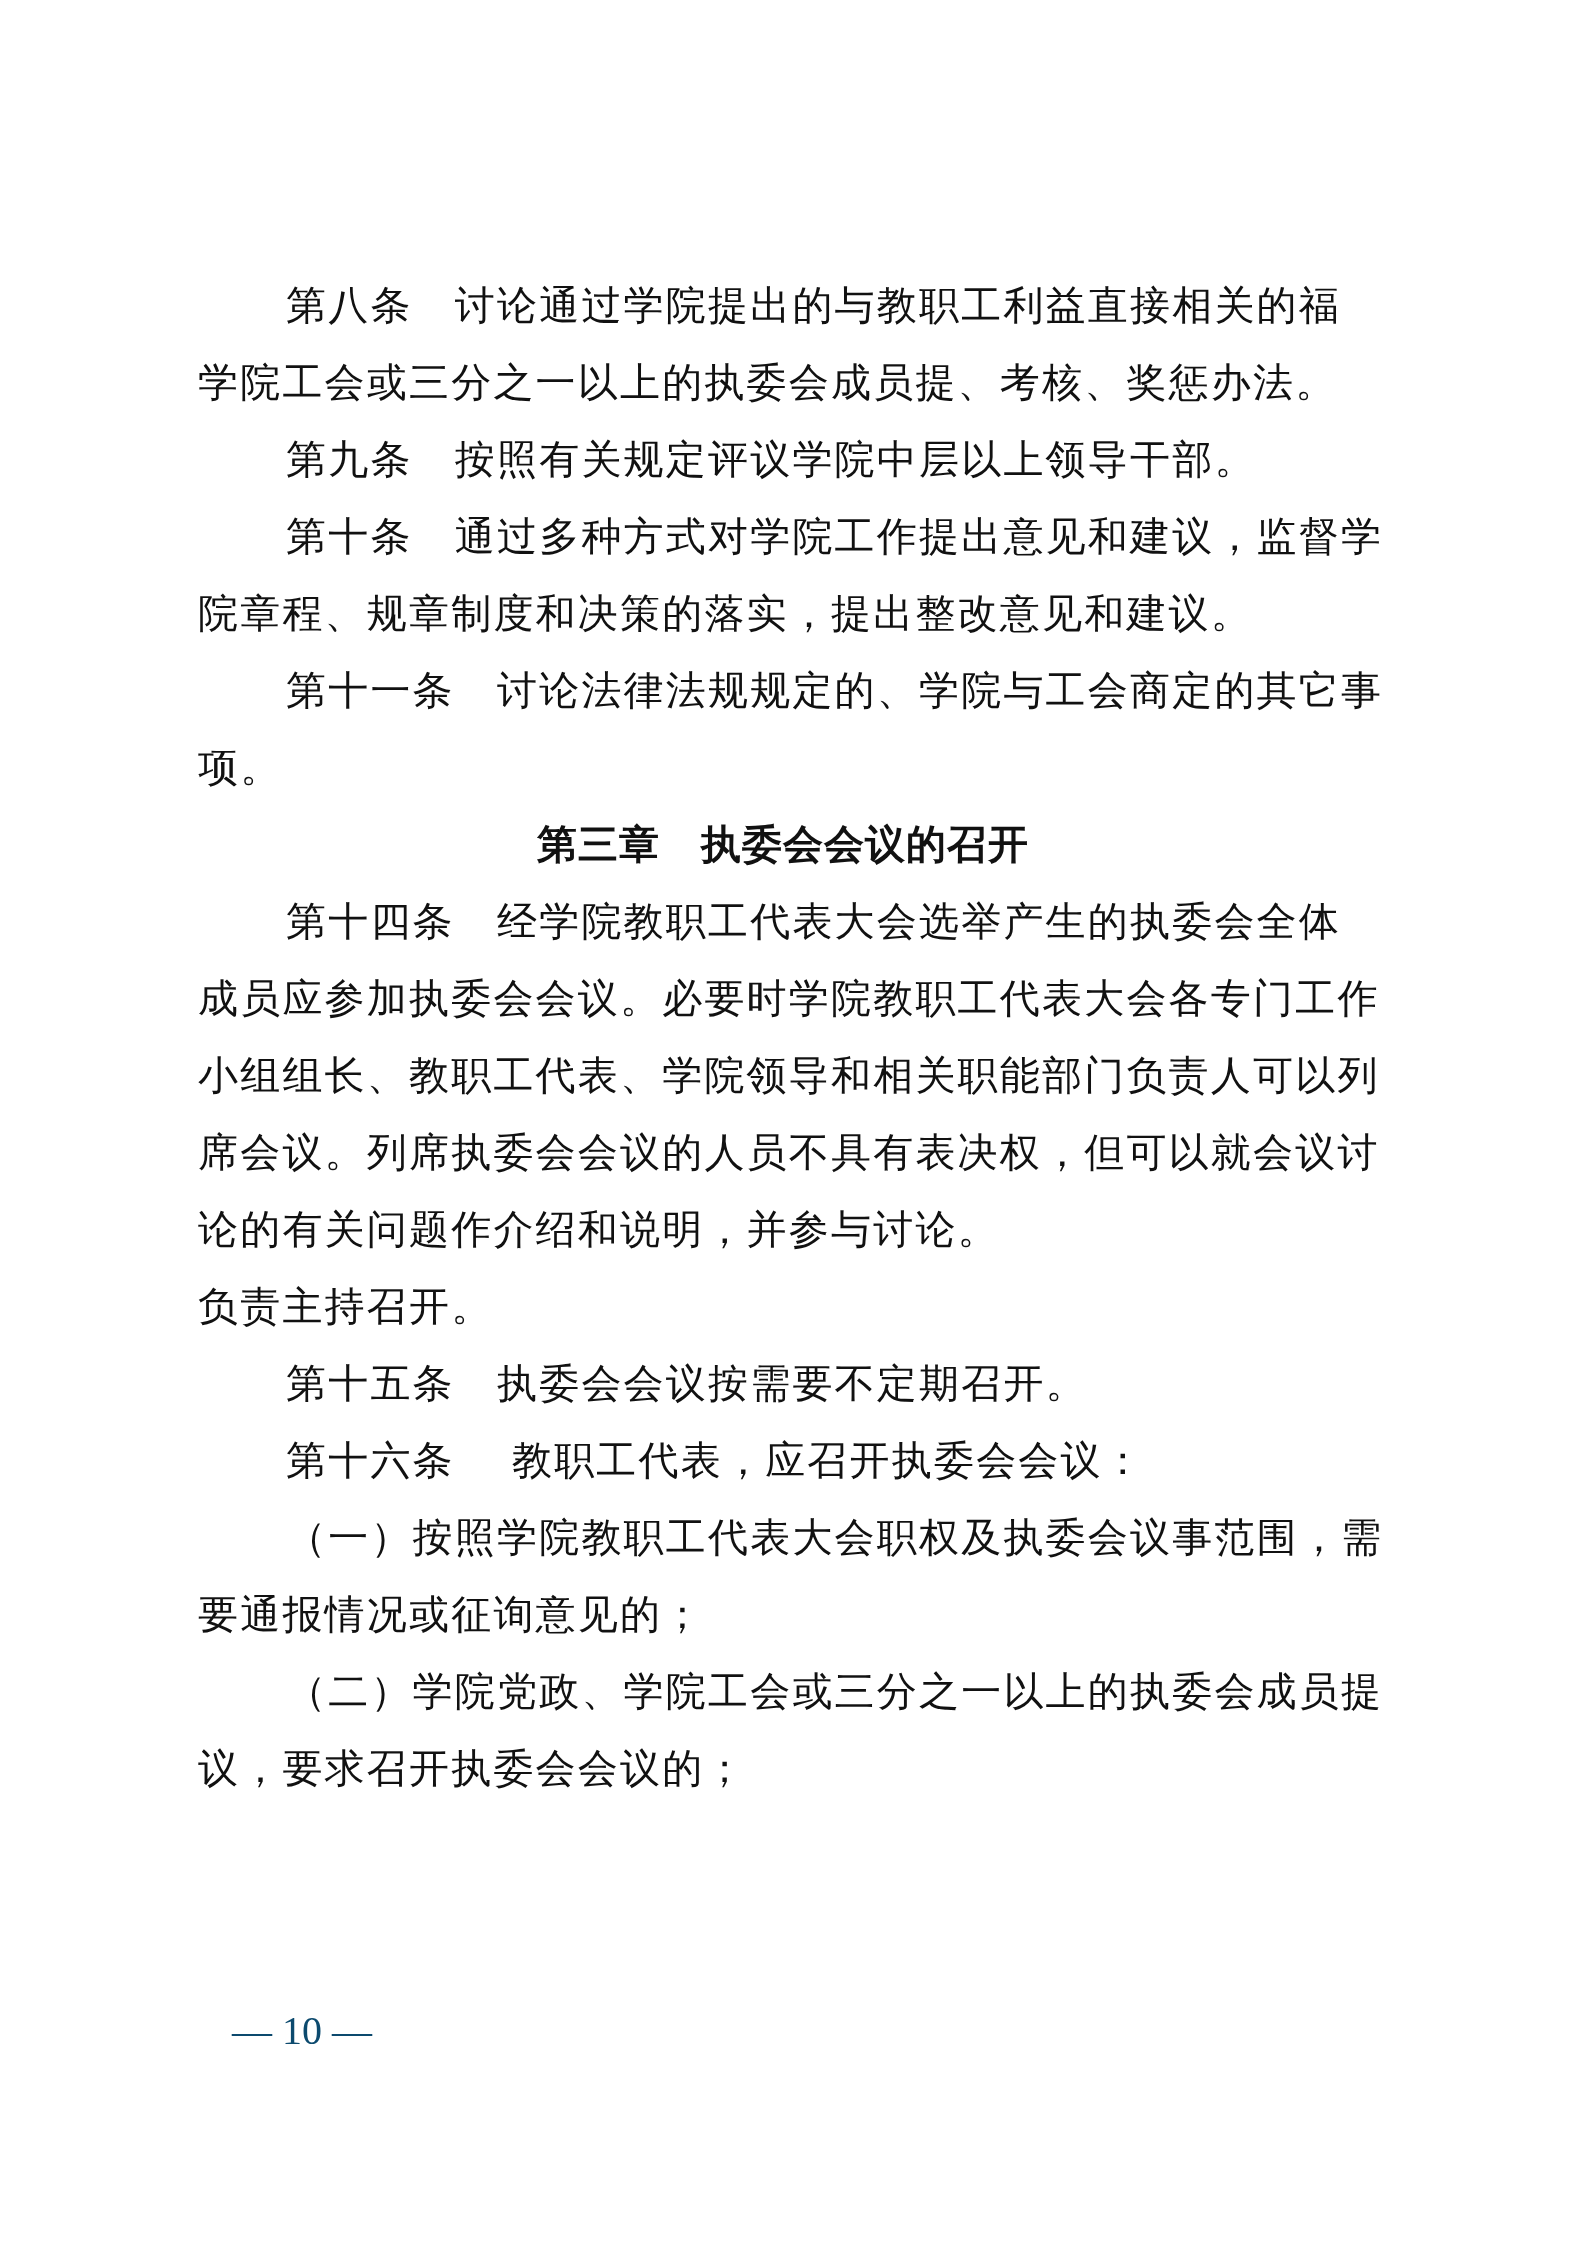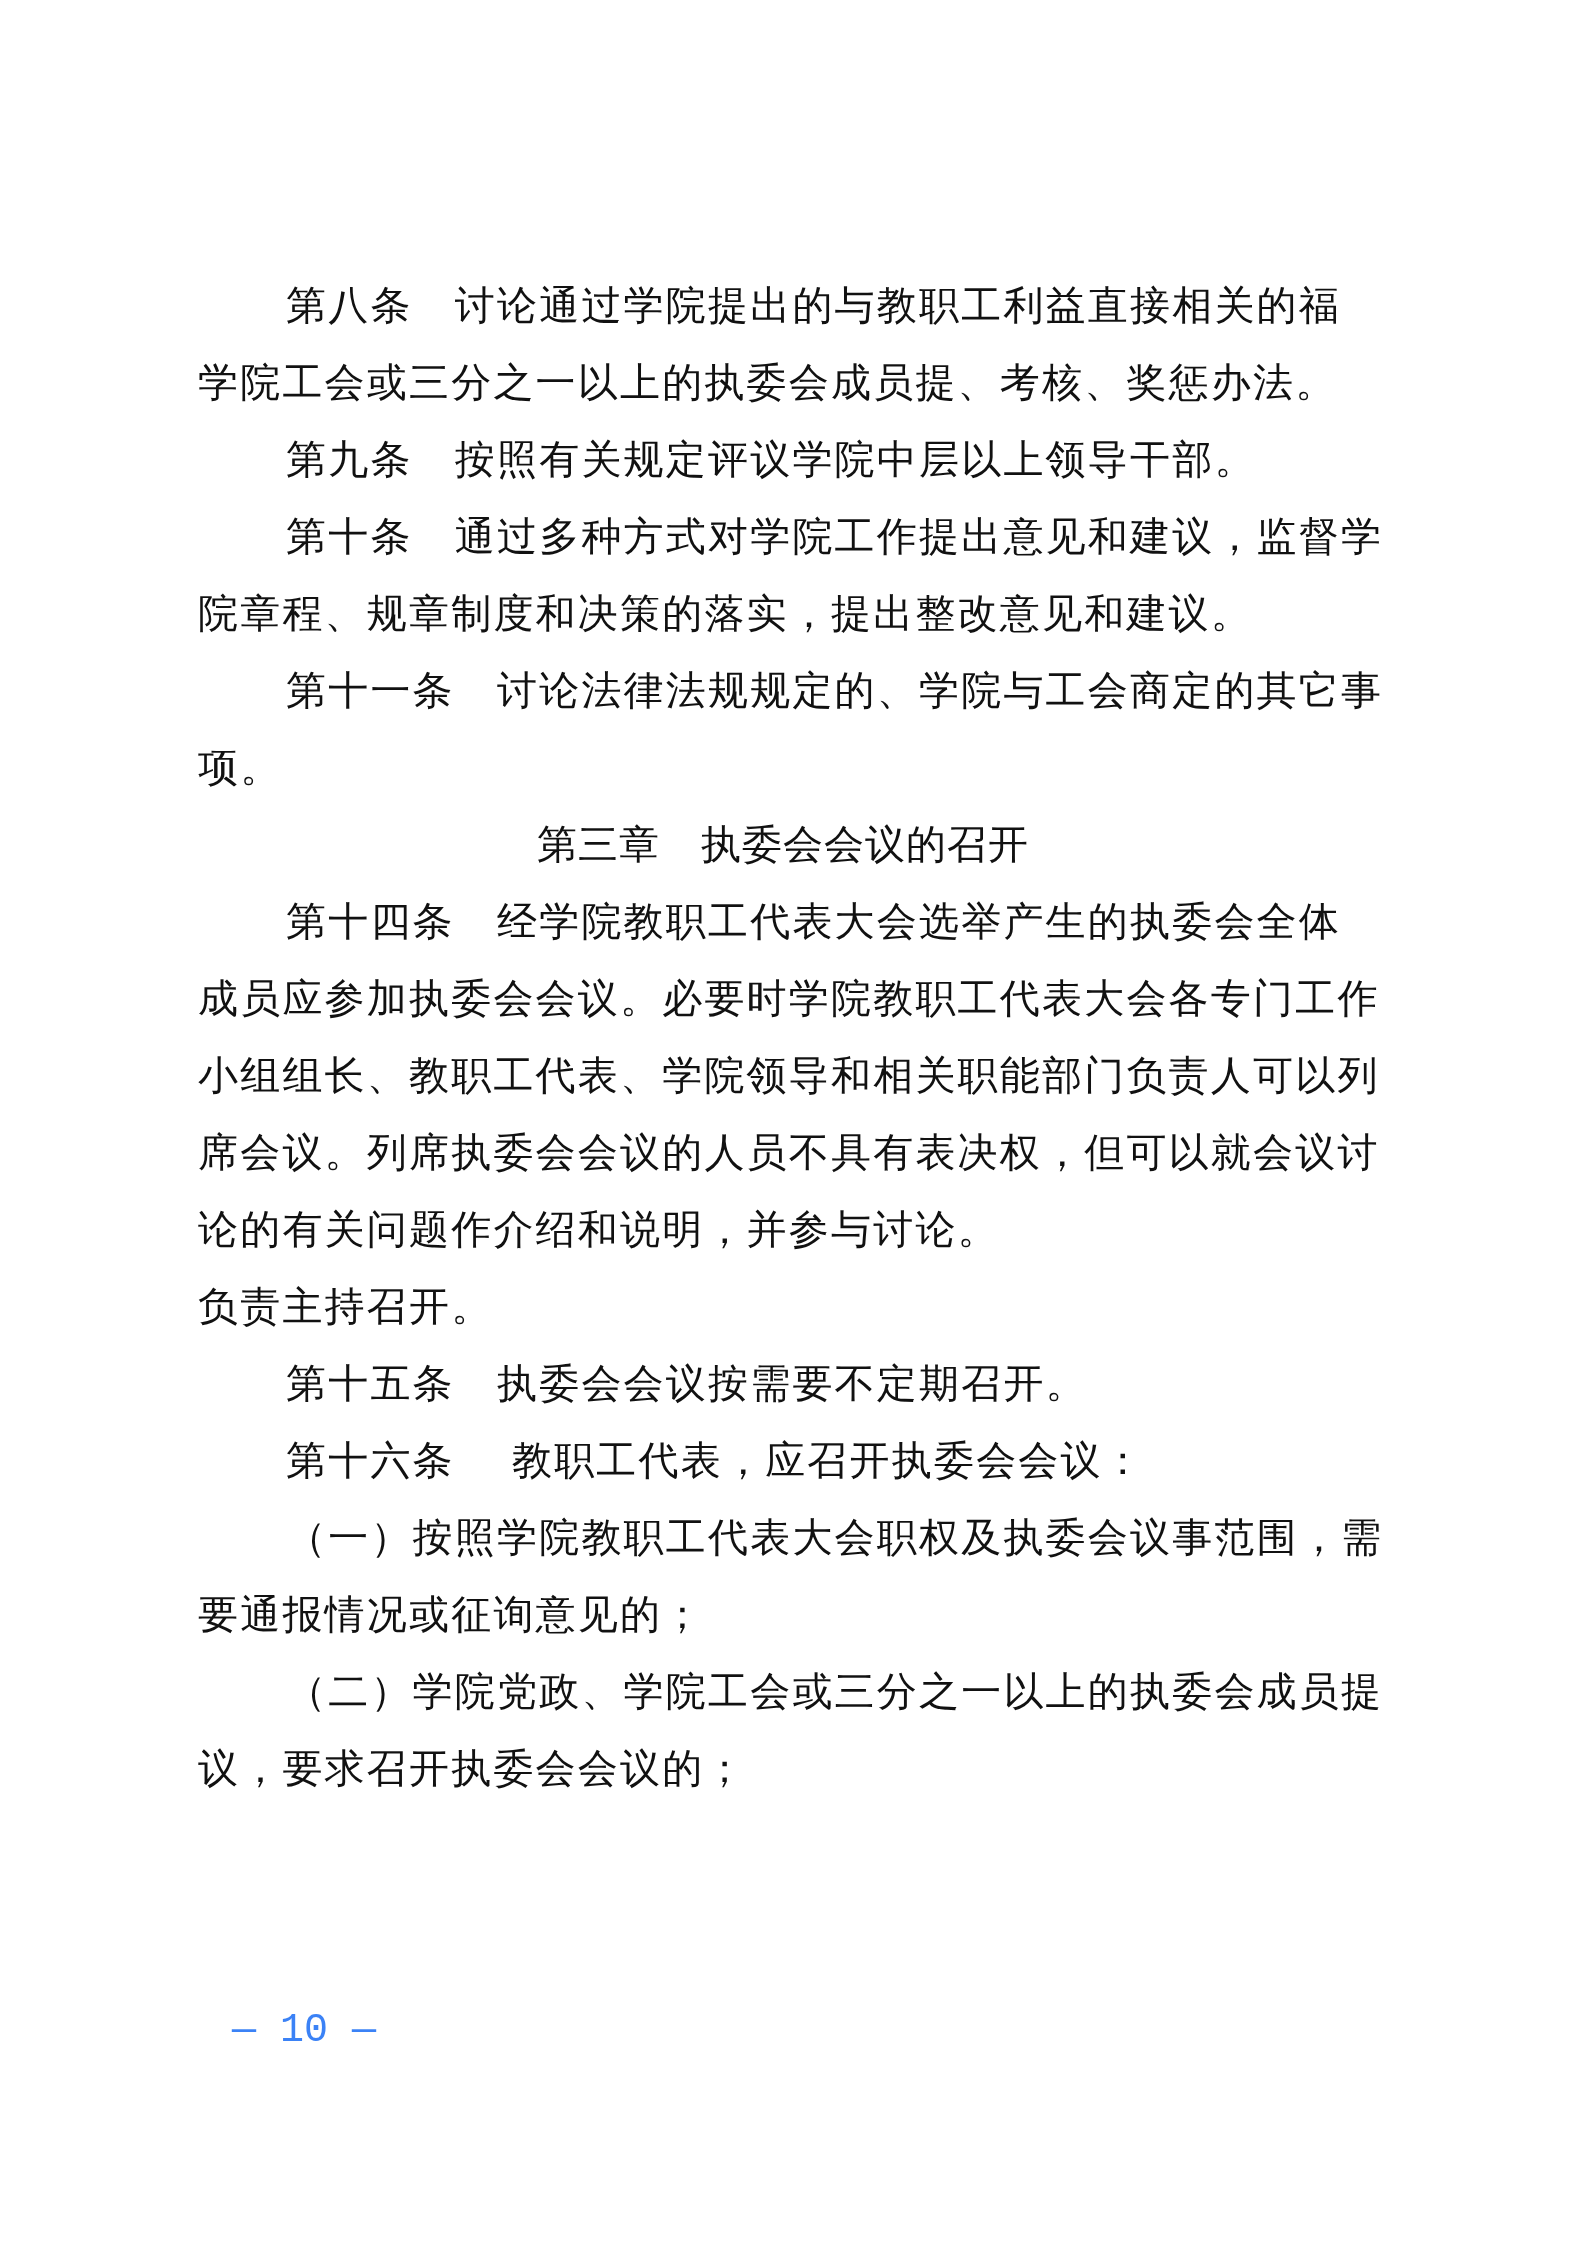--- a/index.html
+++ b/index.html
@@ -27,38 +27,38 @@
       font-size: 40px;
       white-space: pre;
       letter-spacing: 2.2px;
     }
     .indent {
       padding-left: 88px;
     }
     .heading {
       text-align: center;
       font-family: "DejaVu Sans", "Liberation Sans", sans-serif;
-      font-weight: normal;
+      font-weight: bold;
       font-size: 40px;
       letter-spacing: 1px;
       padding-right: 20px;
     }
     .article-num {
       display: inline;
       text-align: center;
     }
     .page-number {
       position: absolute;
       left: 232px;
       top: 2006px;
-      font-family: Liberation Mono, monospace;
+      font-family: Liberation Serif, serif;
       font-size: 40px;
       line-height: 50px;
       white-space: pre;
-      color: #3b82f6;
+      color: #0c4a6e;
     }
   </style>
 </head>
 <body>
 
 <div class="page">
   <div class="line indent"><span class="article-num">第八条</span><span>　讨论通过学院提出的与教职工利益直接相关的福</span></div>
   <div class="line">学院工会或三分之一以上的执委会成员提、考核、奖惩办法。</div>
 
   <div class="line indent"><span class="article-num">第九条</span><span>　按照有关规定评议学院中层以上领导干部。</span></div>

